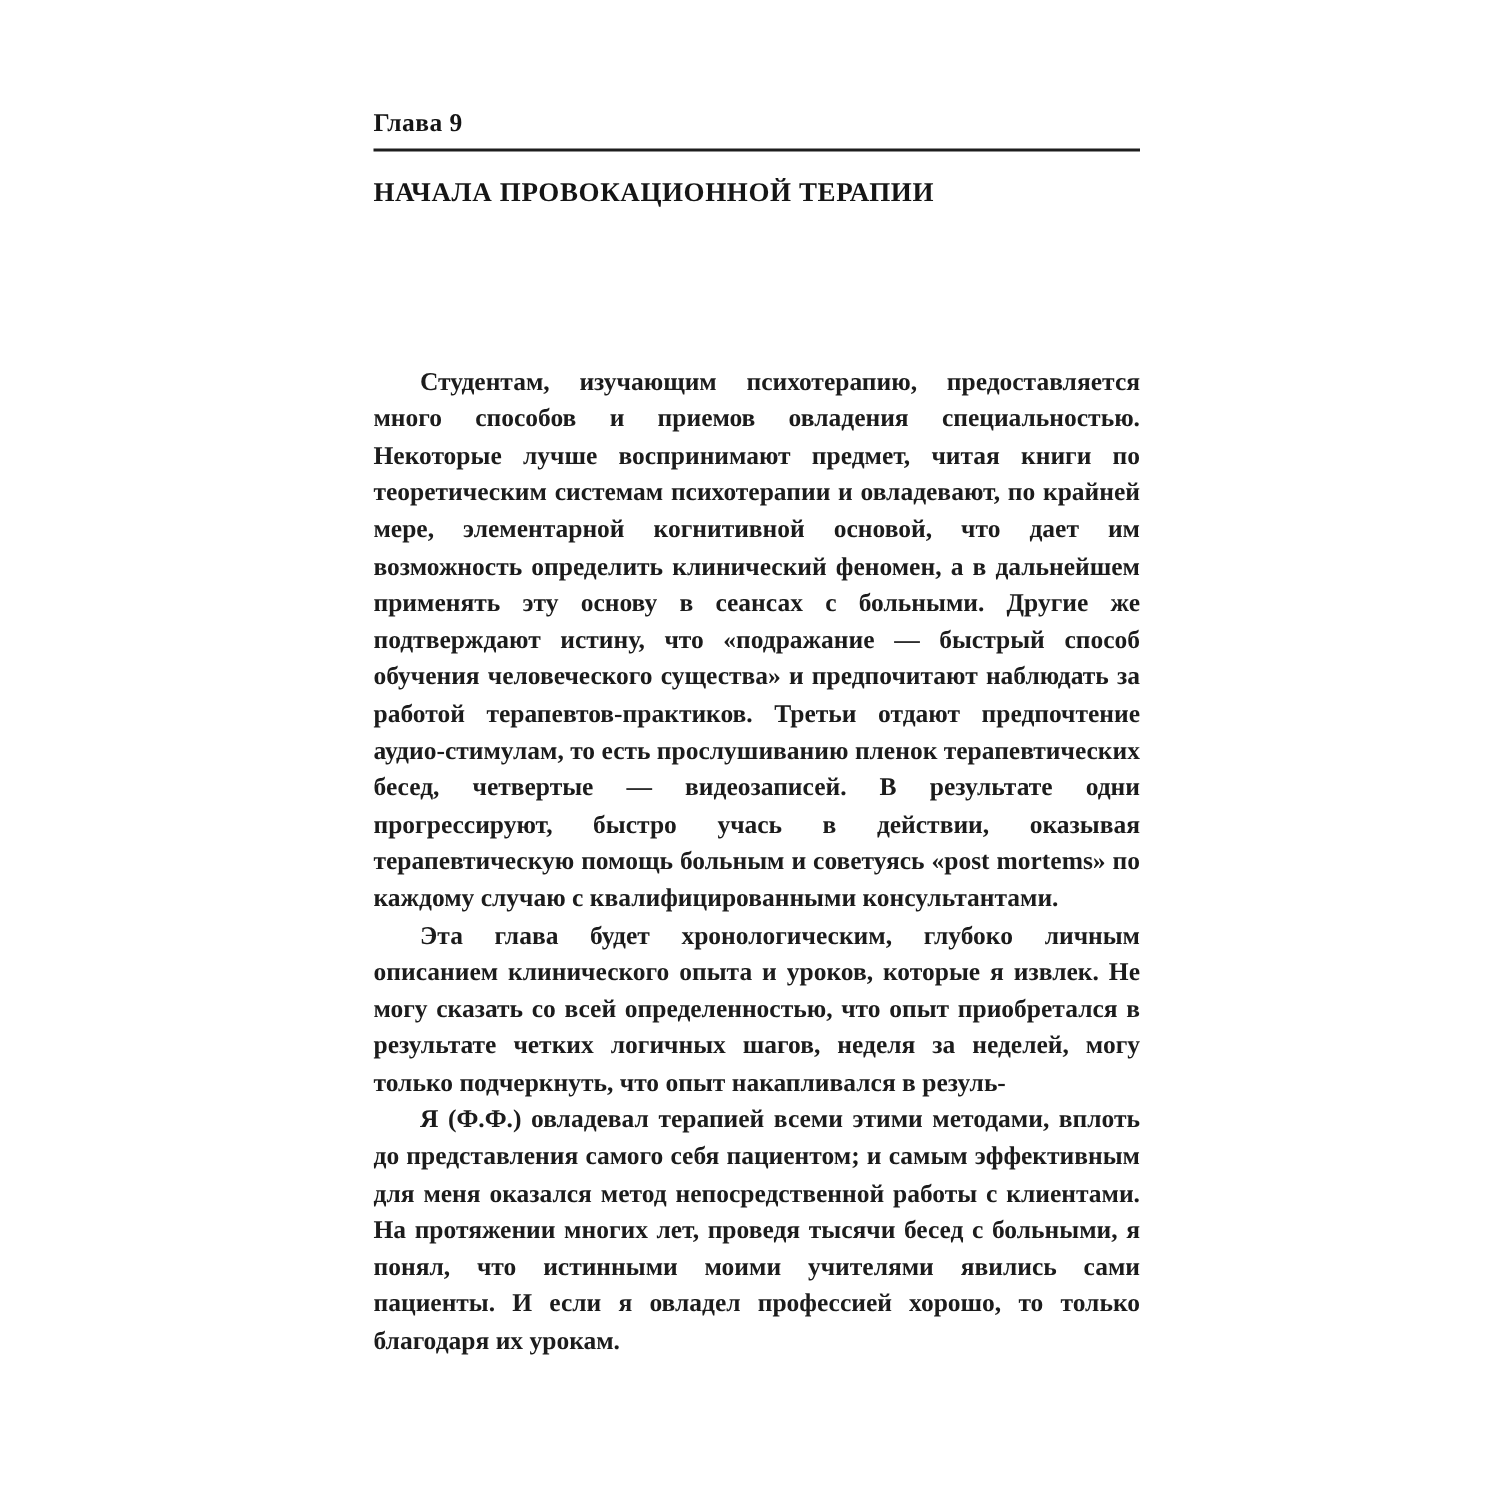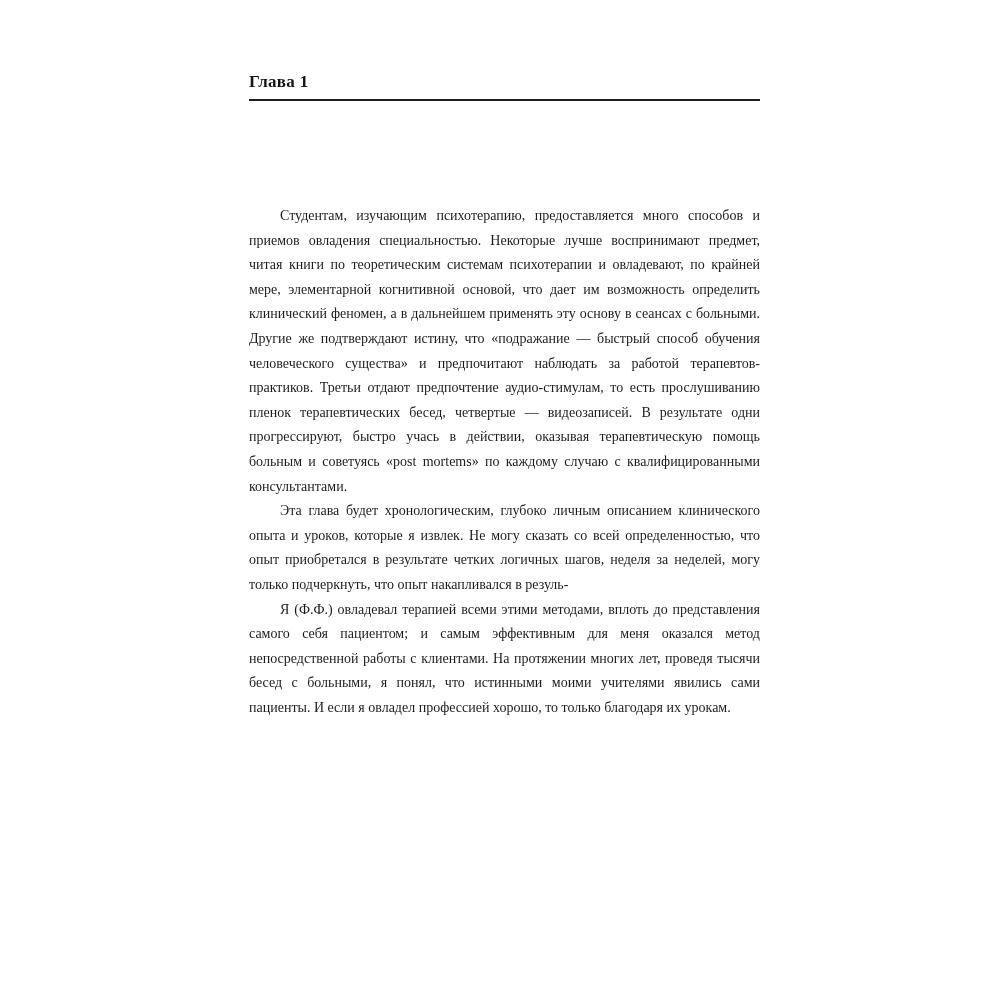--- a/index.html
+++ b/index.html
@@ -37,38 +37,40 @@
   .chapter-title {
     font-size: 18px;
     font-weight: bold;
     letter-spacing: 0.4px;
     margin: 0;
     color: #151515;
     line-height: 1.2;
   }
   .body-text {
     margin-top: 103px;
-    font-size: 14px;
+    font-size: 17px;
     line-height: 24.6px;
     text-align: justify;
     color: #1c1c1c;
+    font-weight: bold;
   }
   .body-text p {
     margin: 0;
     padding: 0;
     text-indent: 31px;
   }
 </style>
 </head>
 <body>
 
 <div class="page-content">
   <header>
-    <div class="chapter-label">Глава 1</div>
+    <div class="chapter-label">Глава 9</div>
     <hr class="chapter-rule">
+    <h1 class="chapter-title">НАЧАЛА ПРОВОКАЦИОННОЙ ТЕРАПИИ</h1>
   </header>
 
   <main class="body-text">
     <p>Студентам, изучающим психотерапию, предоставляется много способов и приемов овладения специальностью. Некоторые лучше воспринимают предмет, читая книги по теоретическим системам психотерапии и овладевают, по крайней мере, элементарной когнитивной основой, что дает им возможность определить клинический феномен, а в дальнейшем применять эту основу в сеансах с больными. Другие же подтверждают истину, что «подражание — быстрый способ обучения человеческого существа» и предпочитают наблюдать за работой терапевтов-практиков. Третьи отдают предпочтение аудио-стимулам, то есть прослушиванию пленок терапевтических бесед, четвертые — видеозаписей. В результате одни прогрессируют, быстро учась в действии, оказывая терапевтическую помощь больным и советуясь «post mortems» по каждому случаю с квалифицированными консультантами.</p>
     <p>Эта глава будет хронологическим, глубоко личным описанием клинического опыта и уроков, которые я извлек. Не могу сказать со всей определенностью, что опыт приобретался в результате четких логичных шагов, неделя за неделей, могу только подчеркнуть, что опыт накапливался в резуль-</p>
     <p>Я (Ф.Ф.) овладевал терапией всеми этими методами, вплоть до представления самого себя пациентом; и самым эффективным для меня оказался метод непосредственной работы с клиентами. На протяжении многих лет, проведя тысячи бесед с больными, я понял, что истинными моими учителями явились сами пациенты. И если я овладел профессией хорошо, то только благодаря их урокам.</p>
   </main>
 </div>
 
 </body></html>

